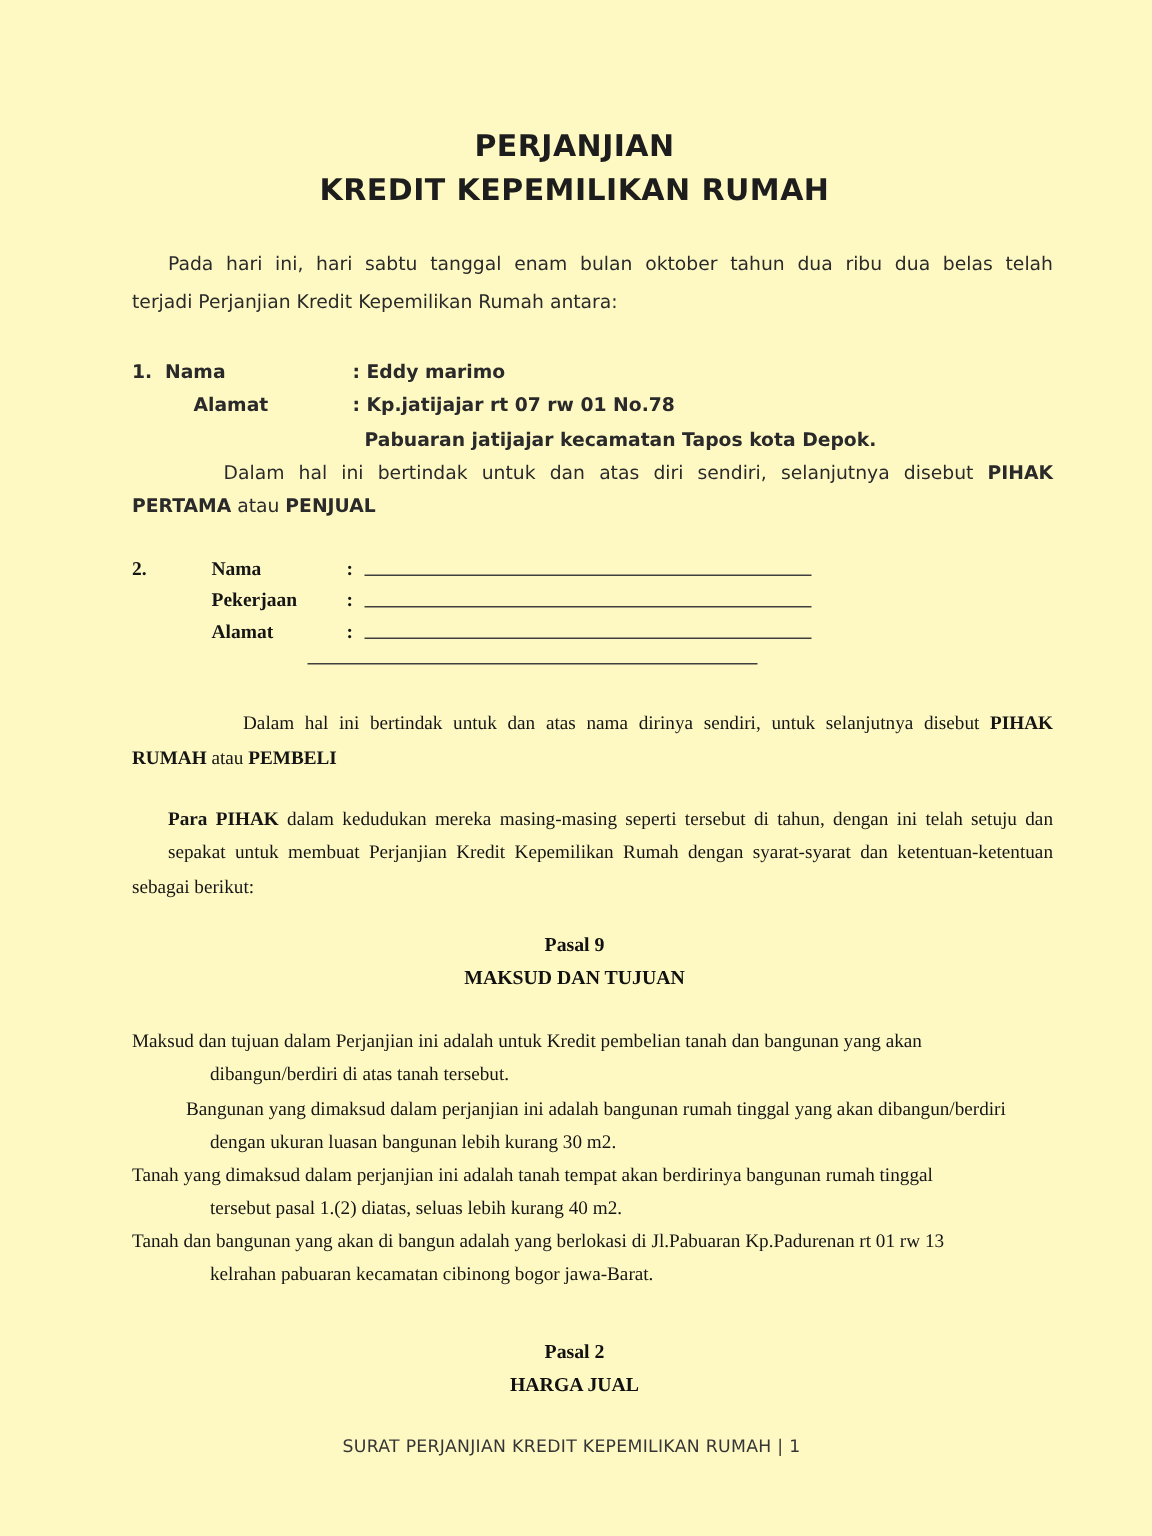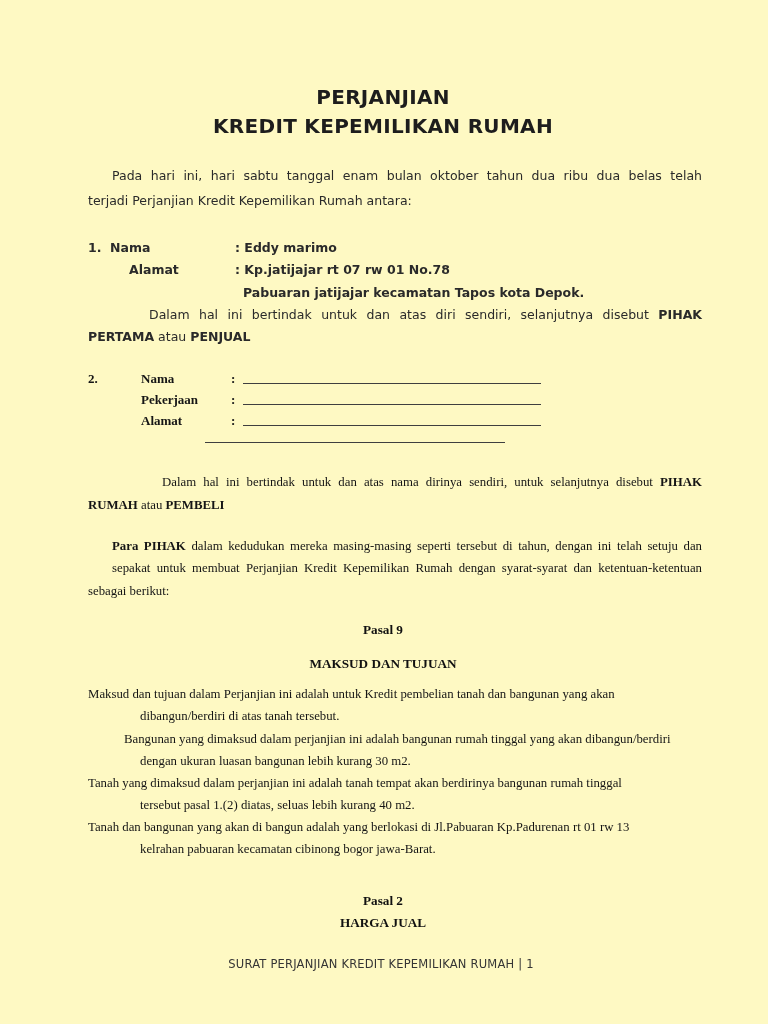--- a/index.html
+++ b/index.html
@@ -56,21 +56,21 @@
   .body-serif { font-size: 12.8px; line-height: 21px; }
   #c2l1 { top: 472px; padding-left: 50px; }
   #c2l2 { top: 495px; }
 
   #agl1 { top: 536px; }
   #agl2 { top: 558px; }
   #agl3 { top: 581px; }
 
   .heading { font-size: 13.2px; line-height: 21px; color: #111; }
   #ps1h1 { top: 619px; }
-  #ps1h2 { top: 641px; margin-top: 12px; }
+  #ps1h2 { top: 641px; }
 
   .item-l1 { left: 88px; }
   .item-l2 { left: 140px; }
   #it1a { top: 684px; } #it1b { top: 706px; }
   #it2a { top: 729px; margin-left: 36px; } #it2b { top: 751px; }
   #it3a { top: 773px; } #it3b { top: 795px; }
   #it4a { top: 817px; } #it4b { top: 839px; }
 
   #ps2h1 { top: 890px; }
   #ps2h2 { top: 912px; }

